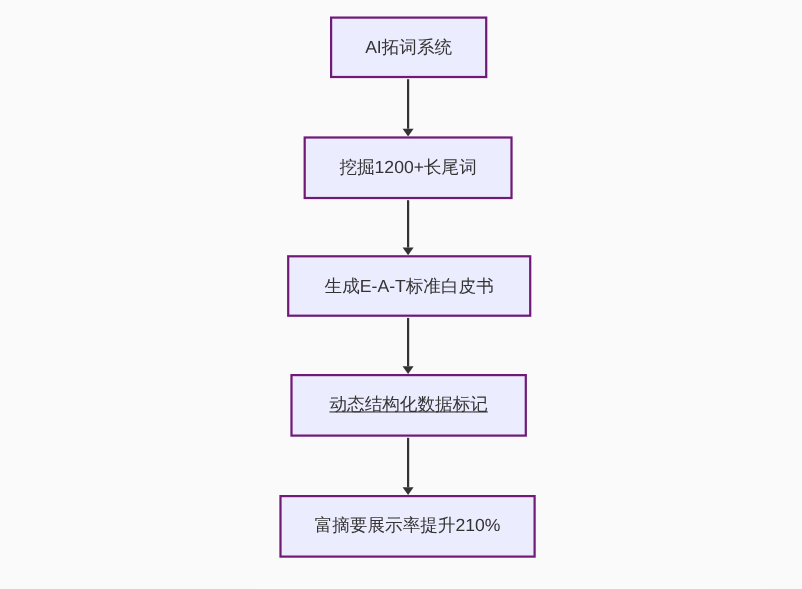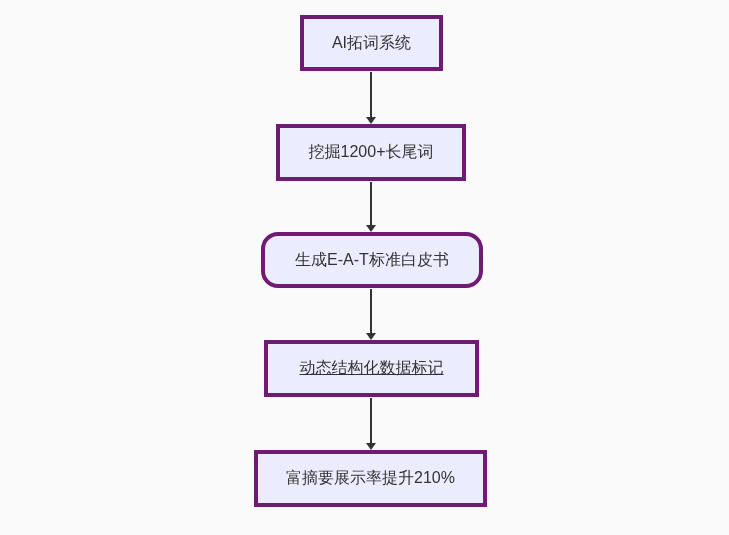--- a/index.html
+++ b/index.html
@@ -11,32 +11,32 @@
     position: relative;
     width: 729px;
     height: 535px;
     background: #fafafa;
     overflow: hidden;
   }
   .node {
     position: absolute;
     box-sizing: border-box;
     background: #ececff;
-    border: 4px solid #701a75;
+    border: 2px solid #701a75;
     color: #333333;
     font-size: 16px;
     display: flex;
     align-items: center;
     justify-content: center;
     text-align: center;
     white-space: nowrap;
   }
   #node-1 { left: 300px; top: 15px;  width: 143px; height: 56px; }
   #node-2 { left: 276px; top: 124px; width: 190px; height: 57px; justify-content: center; }
-  #node-3 { left: 261px; top: 232px; width: 222px; height: 56px; border-radius: 17px; }
+  #node-3 { left: 261px; top: 232px; width: 222px; height: 56px; }
   #node-4 { left: 264px; top: 340px; width: 215px; height: 57px; text-decoration: underline; }
   #node-5 { left: 254px; top: 450px; width: 233px; height: 57px; }
 
   .edge {
     position: absolute;
     left: 370px;
     width: 2px;
     background: #333333;
   }
   .edge::after {

